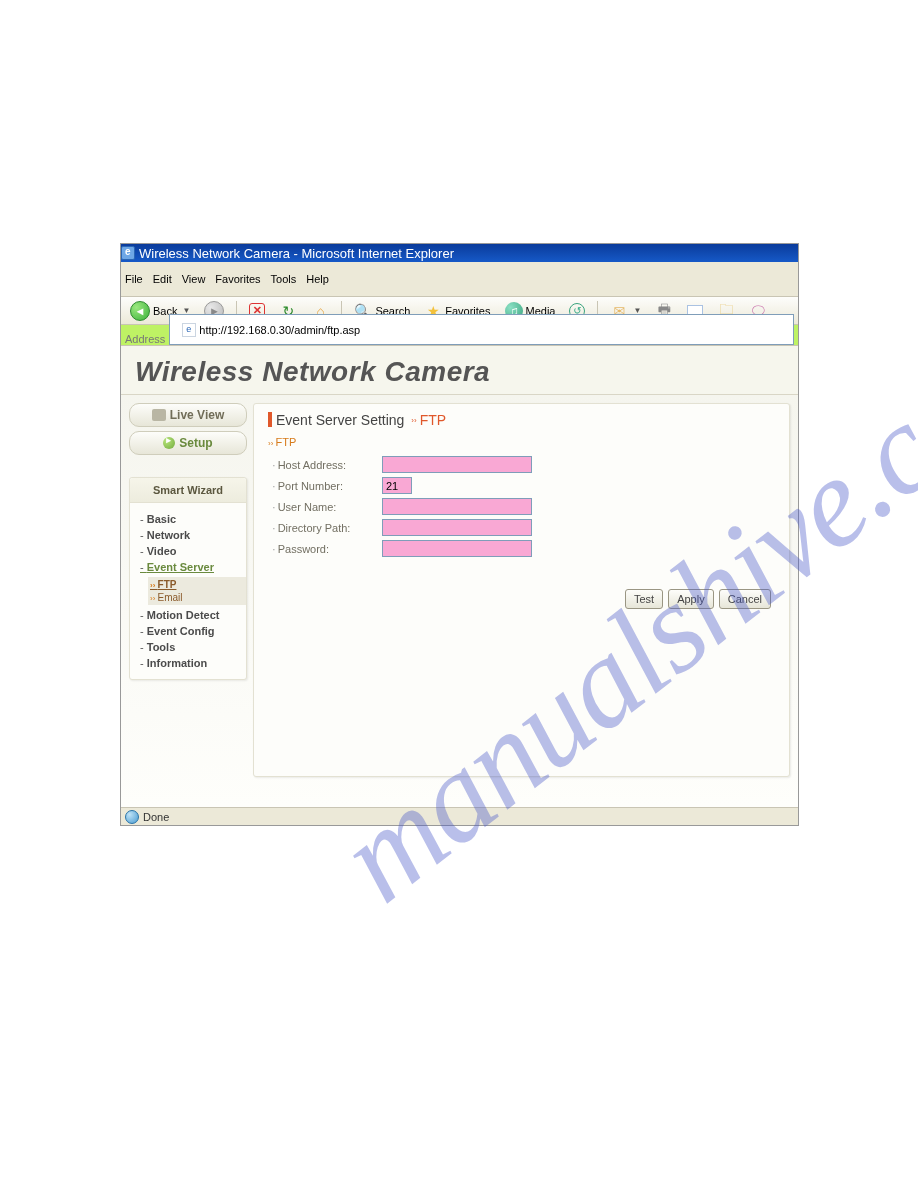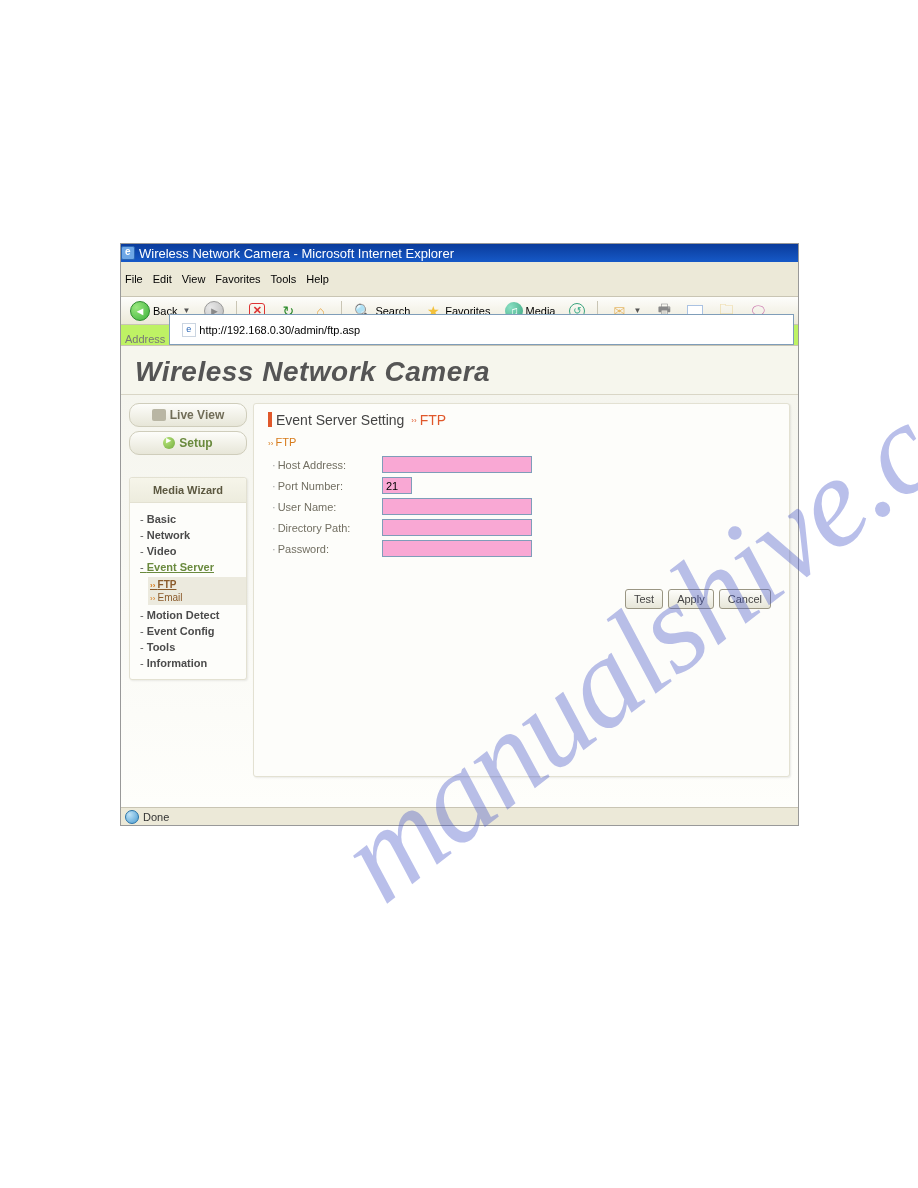--- a/index.html
+++ b/index.html
@@ -194,21 +194,21 @@
           <div class="sbtn live">
             <span class="sic"></span>
             <span>Live View</span>
           </div>
           <div class="sbtn setup">
             <span class="sic"></span>
             <span>Setup</span>
           </div>
 
           <div class="sidepanel">
-            <h3>Media Wizard</h3>
+            <h3>Smart Wizard</h3>
             <ul class="navlist">
               <li>Basic</li>
               <li>Network</li>
               <li>Video</li>
               <li class="active">Event Server</li>
               <ul class="sublist">
                 <li class="sel">FTP</li>
                 <li>Email</li>
               </ul>
               <li>Motion Detect</li>

